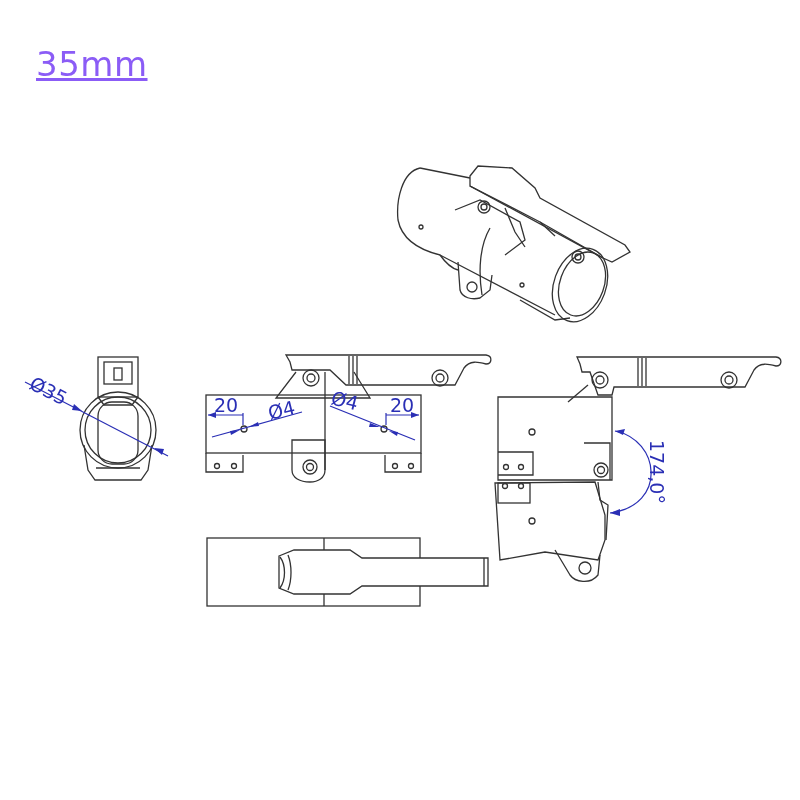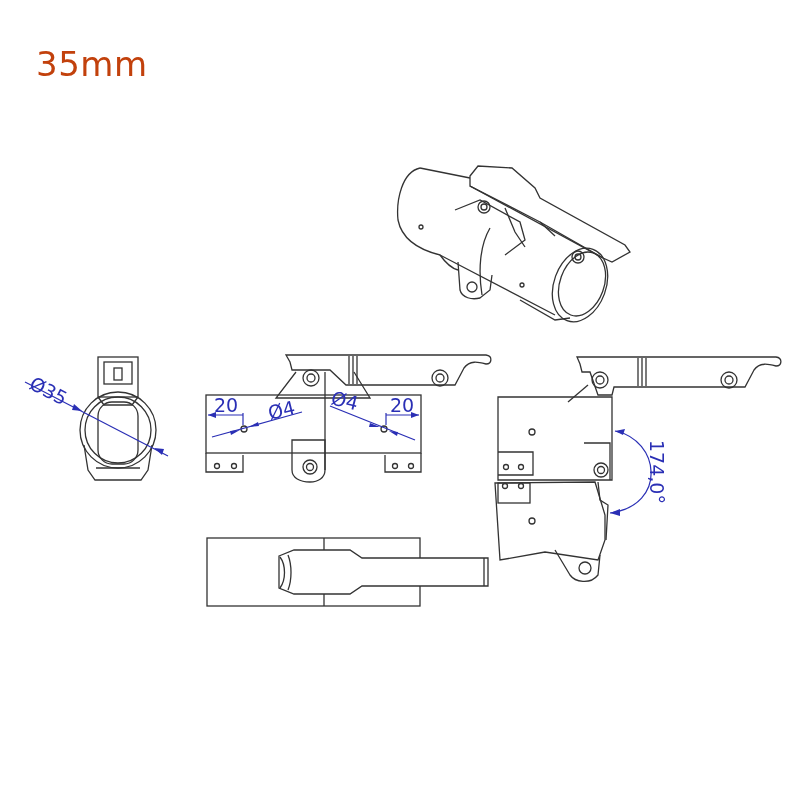--- a/index.html
+++ b/index.html
@@ -1,17 +1,17 @@
 <!DOCTYPE html>
 <html><head>
   <meta charset="utf-8">
   <style>
     html, body { margin: 0; padding: 0; background: #ffffff; }
     body { width: 800px; height: 800px; position: relative; overflow: hidden; font-family: "DejaVu Sans", sans-serif; }
-    .title { position: absolute; left: 36px; top: 44px; font-size: 34px; color: #c2410c; font-family: "DejaVu Sans", sans-serif; letter-spacing: 0.5px; }
+    .title { position: absolute; left: 36px; top: 44px; font-size: 34px; color: #8b5cf6; font-family: "DejaVu Sans", sans-serif; letter-spacing: 0.5px; text-decoration: underline; }
     svg.drawing { position: absolute; left: 0; top: 0; }
     .ln { stroke: #333; stroke-width: 1.3; fill: none; }
     .lnf { stroke: #333; stroke-width: 1.3; fill: #fff; }
     .dim { stroke: #2a2fb5; stroke-width: 1.2; fill: none; }
     .dimfill { fill: #2a2fb5; stroke: none; }
     .dimtext { fill: #2a2fb5; font-family: "DejaVu Sans", sans-serif; font-size: 19px; }
   </style>
 </head>
 <body>
 

